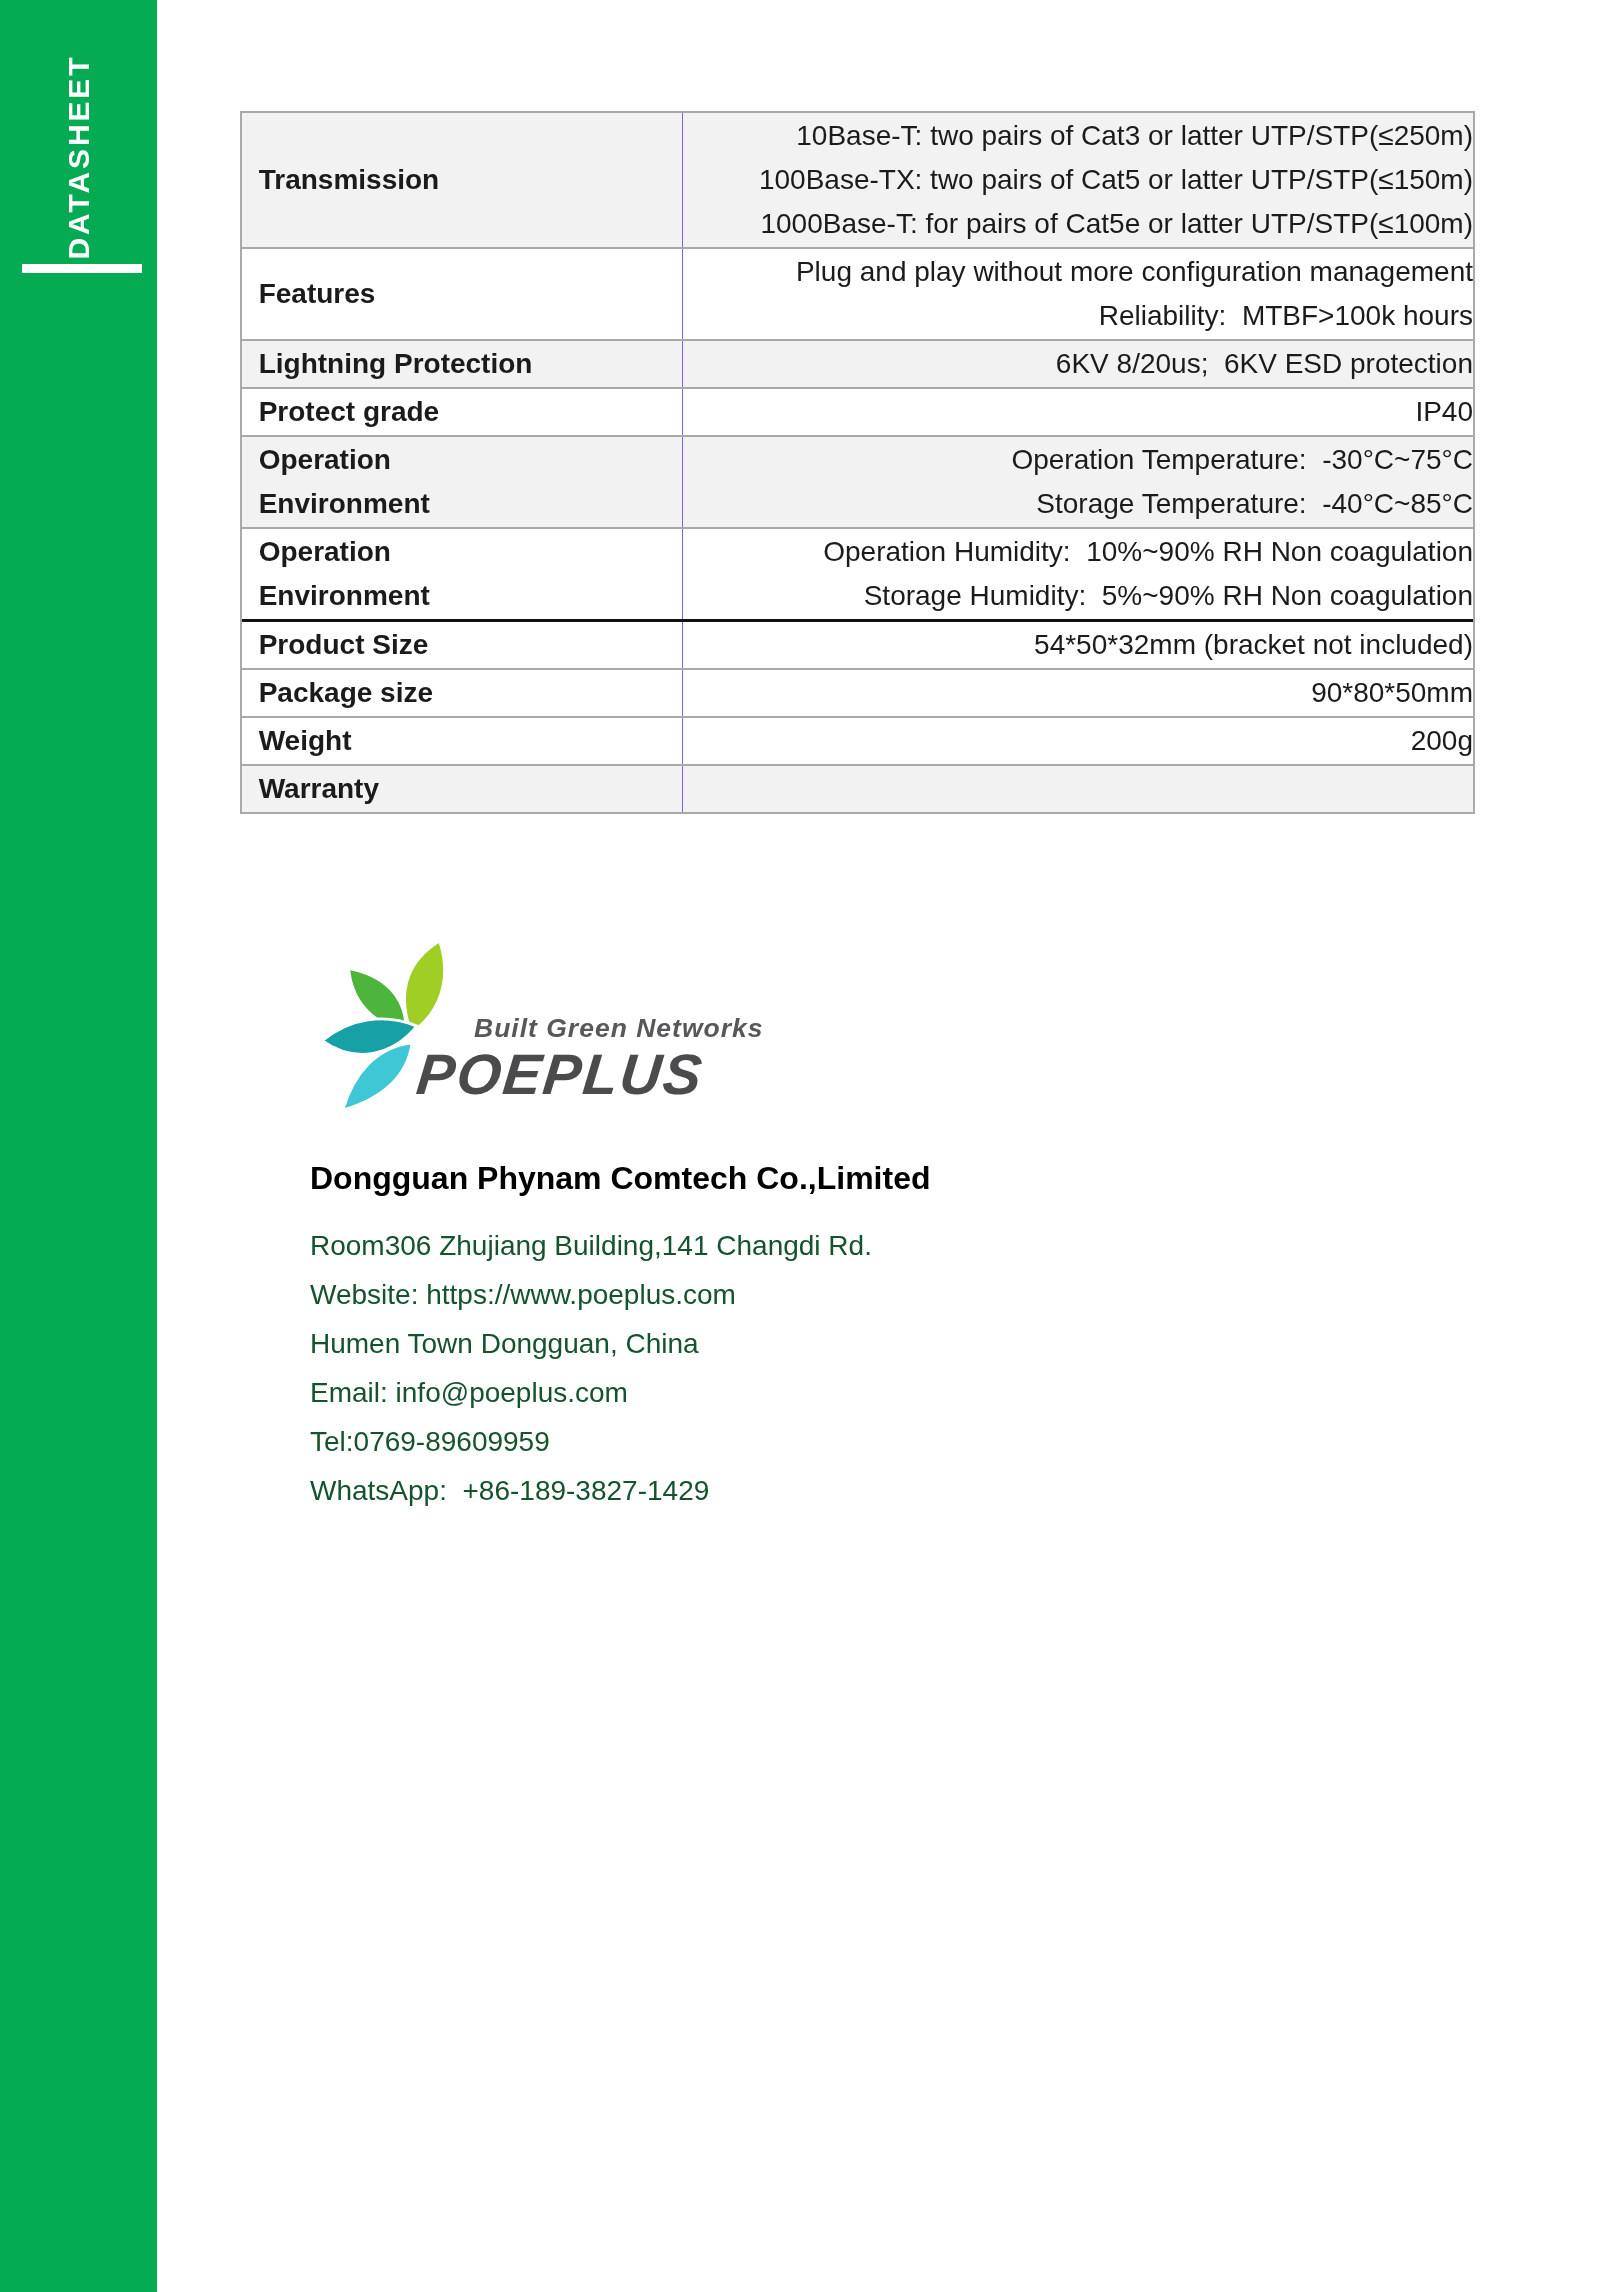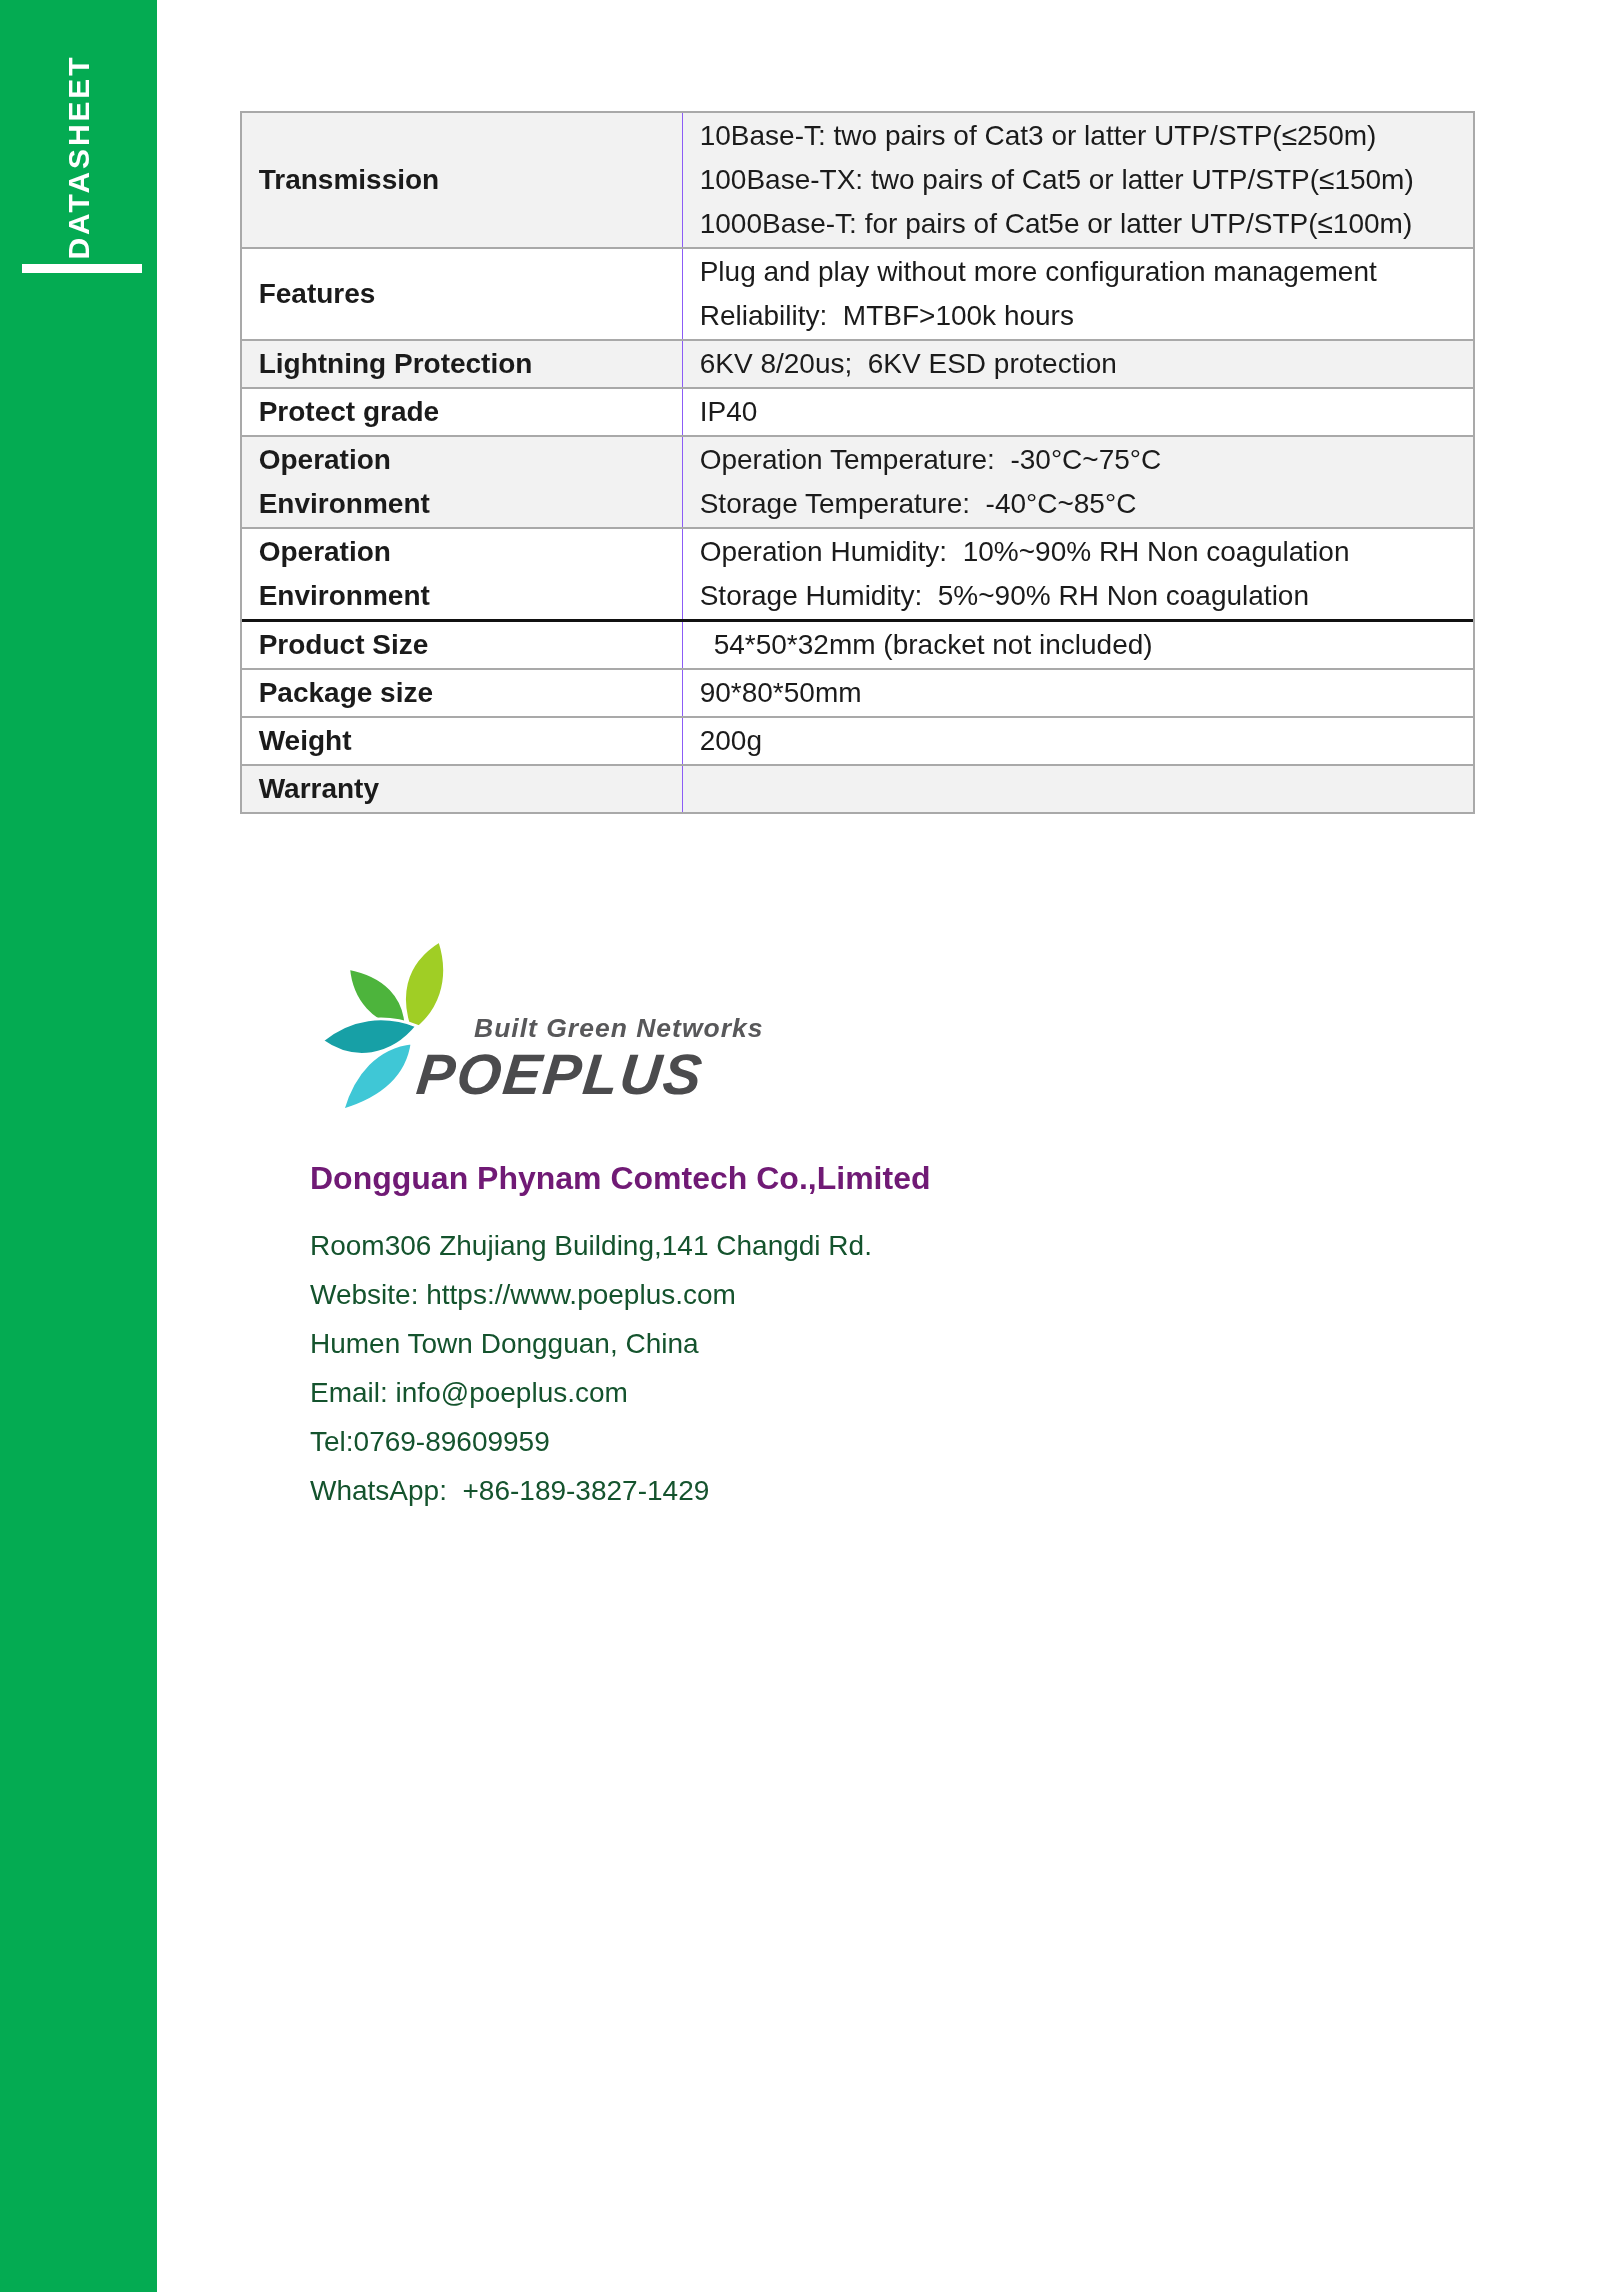--- a/index.html
+++ b/index.html
@@ -23,40 +23,40 @@
     position:absolute;left:240px;top:111px;width:1235px;
     border:2px solid #a9a9a9;box-sizing:border-box;
     color:#1b1b1b;font-size:28px;
   }
   .tr{display:flex;border-top:2px solid #a9a9a9;background:#ffffff;}
   .tr:first-child{border-top:none;}
   .tr.shaded{background:#f2f2f2;}
   .tr.thick-top{border-top:3.9px solid #111111;gap:14px;}
   .td{display:flex;flex-direction:column;justify-content:center;box-sizing:border-box;padding:1px 0 1px 16.7px;}
   .td.label{width:441px;border-right:1px solid #8b5cf6;font-weight:bold;}
-  .td.value{flex:1;}
+  .td.value{flex:1;text-align:right;}
   .line{height:44px;line-height:44px;white-space:pre;}
 
   
   .logo{position:absolute;left:316px;top:929px;width:470px;height:196px;}
   .logo svg{position:absolute;left:0;top:0;}
   .logo-tagline{
     position:absolute;left:158px;top:84px;
     font-size:26.5px;font-weight:bold;font-style:italic;
     color:#58585a;letter-spacing:1px;white-space:nowrap;
   }
   .logo-wordmark{
     position:absolute;left:101px;top:112px;
     font-size:57px;font-weight:bold;font-style:italic;
     color:#4b4b4d;letter-spacing:2px;transform:skewX(-6deg);white-space:nowrap;
   }
 
   
   .company{position:absolute;left:310px;top:1160px;}
-  .company-name{font-size:32px;font-weight:bold;color:#701a75;white-space:pre;}
+  .company-name{font-size:32px;font-weight:bold;color:#000000;white-space:pre;}
   .company-lines{margin-top:23.5px;font-size:28px;color:#14532d;}
   .company-lines .cline{height:49px;line-height:49px;white-space:pre;}
 </style>
 </head>
 <body>
 
 <div class="sidebar">
   <div class="sidebar-label-wrap">
     <span class="sidebar-label">DATASHEET</span>
   </div>

